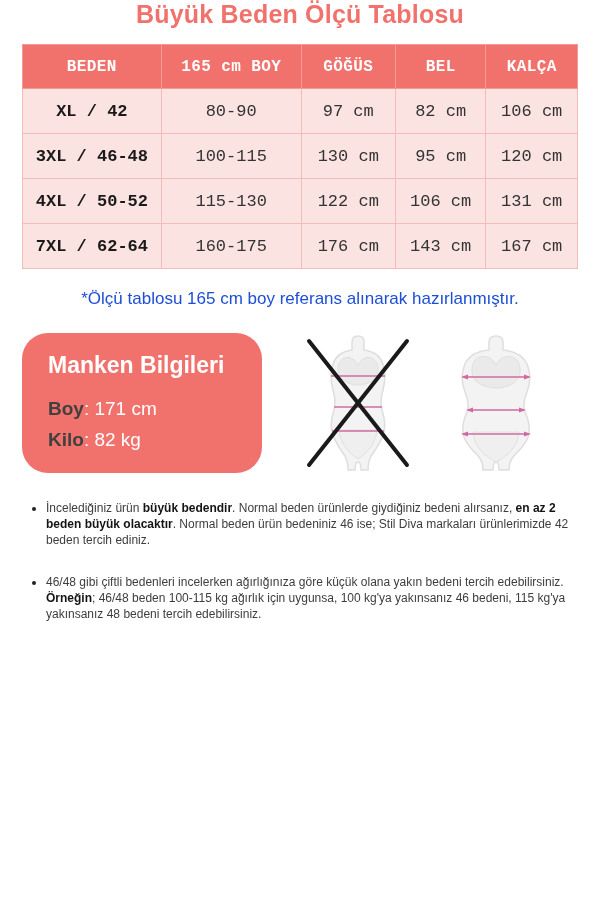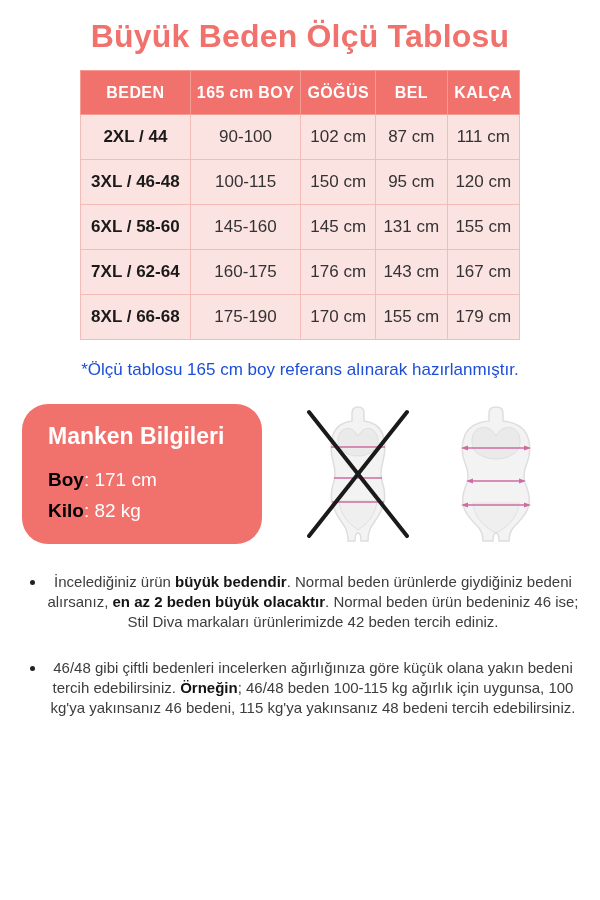--- a/index.html
+++ b/index.html
@@ -13,26 +13,26 @@
   }
   *{box-sizing:border-box;}
   html,body{margin:0;padding:0;}
   body{
     width:600px;height:900px;background:#ffffff;
     font-family:"Liberation Sans", sans-serif;
     overflow:hidden;
   }
   .page-title{
     text-align:center;color:var(--accent);
-    font-size:32px;font-weight:700;
-    padding-top:18px;letter-spacing:0.2px;
+    font-size:25px;font-weight:700;
+    letter-spacing:0.2px;
   }
   table.size-table{
-    width:440px;margin:15px auto 0;
-    border-collapse:collapse;table-layout:fixed;
+    width:556px;margin:15px auto 0;
+    border-collapse:collapse;table-layout:fixed;font-family:Liberation Mono, monospace;
   }
   .size-table col.c0{width:25%;} .size-table col.c1{width:25.2%;}
   .size-table col.c2{width:17%;} .size-table col.c3{width:16.3%;}
   .size-table col.c4{width:16.5%;}
   .size-table th{
     background:var(--accent);color:#ffffff;
     font-size:16px;font-weight:700;height:44px;
     letter-spacing:0.4px;border:1px solid var(--accent_light);
   }
   .size-table td{
@@ -46,32 +46,31 @@
   }
   .info-section{
     display:flex;margin:24px 22px 0 22px;gap:14px;align-items:stretch;
   }
   .manken-box{
     background:var(--accent);border-radius:26px;color:#ffffff;
     padding:19px 26px 6px 26px;width:240px;flex:none;
   }
   .manken-title{font-size:23px;font-weight:700;margin-bottom:15px;}
   .manken-line{font-size:19px;line-height:1.62;}
-  .manken-line .rich-b{font-weight:700;color:#000000;margin-top:15px;}
+  .manken-line .rich-b{font-weight:700;color:#404040;margin-top:15px;}
   .figures{
     flex:1;display:flex;justify-content:space-evenly;align-items:center;
   }
   .figure{width:112px;height:140px;}
   .notes-list{
     margin:28px 20px 0 28px;padding-left:18px;
   }
   .notes-list li{
-    font-size:15px;line-height:1.32;color:var(--text_body);
+    font-size:12px;line-height:1.32;color:var(--text_body);
     margin-bottom:27px;
-    text-align:center;
   }
   .notes-list li::marker{color:#222222;}
   .notes-list .rich-b{font-weight:700;color:#141414;}
 </style>
 </head>
 <body>
 
 <div class="page-title">Büyük Beden Ölçü Tablosu</div>
 
 <table class="size-table">
@@ -86,53 +85,46 @@
     <tr>
       <th>BEDEN</th>
       <th>165 cm BOY</th>
       <th>GÖĞÜS</th>
       <th>BEL</th>
       <th>KALÇA</th>
     </tr>
   </thead>
   <tbody>
       <tr>
-        <td>2XL / 44</td>
-        <td>90-100</td>
-        <td>102 cm</td>
-        <td>87 cm</td>
-        <td>111 cm</td>
+        <td>XL / 42</td>
+        <td>80-90</td>
+        <td>97 cm</td>
+        <td>82 cm</td>
+        <td>106 cm</td>
       </tr>
       <tr>
         <td>3XL / 46-48</td>
         <td>100-115</td>
-        <td>150 cm</td>
+        <td>130 cm</td>
         <td>95 cm</td>
         <td>120 cm</td>
       </tr>
       <tr>
-        <td>6XL / 58-60</td>
-        <td>145-160</td>
-        <td>145 cm</td>
+        <td>4XL / 50-52</td>
+        <td>115-130</td>
+        <td>122 cm</td>
+        <td>106 cm</td>
         <td>131 cm</td>
-        <td>155 cm</td>
       </tr>
       <tr>
         <td>7XL / 62-64</td>
         <td>160-175</td>
         <td>176 cm</td>
         <td>143 cm</td>
         <td>167 cm</td>
-      </tr>
-      <tr>
-        <td>8XL / 66-68</td>
-        <td>175-190</td>
-        <td>170 cm</td>
-        <td>155 cm</td>
-        <td>179 cm</td>
       </tr>
     </tbody>
 </table>
 
 <div class="footnote">*Ölçü tablosu 165 cm boy referans alınarak hazırlanmıştır.</div>
 
 <div class="info-section">
   <div class="manken-box">
     <div class="manken-title">Manken Bilgileri</div>
     <div class="manken-line"><span class="rich-b">Boy</span><span>: 171 cm</span></div>

